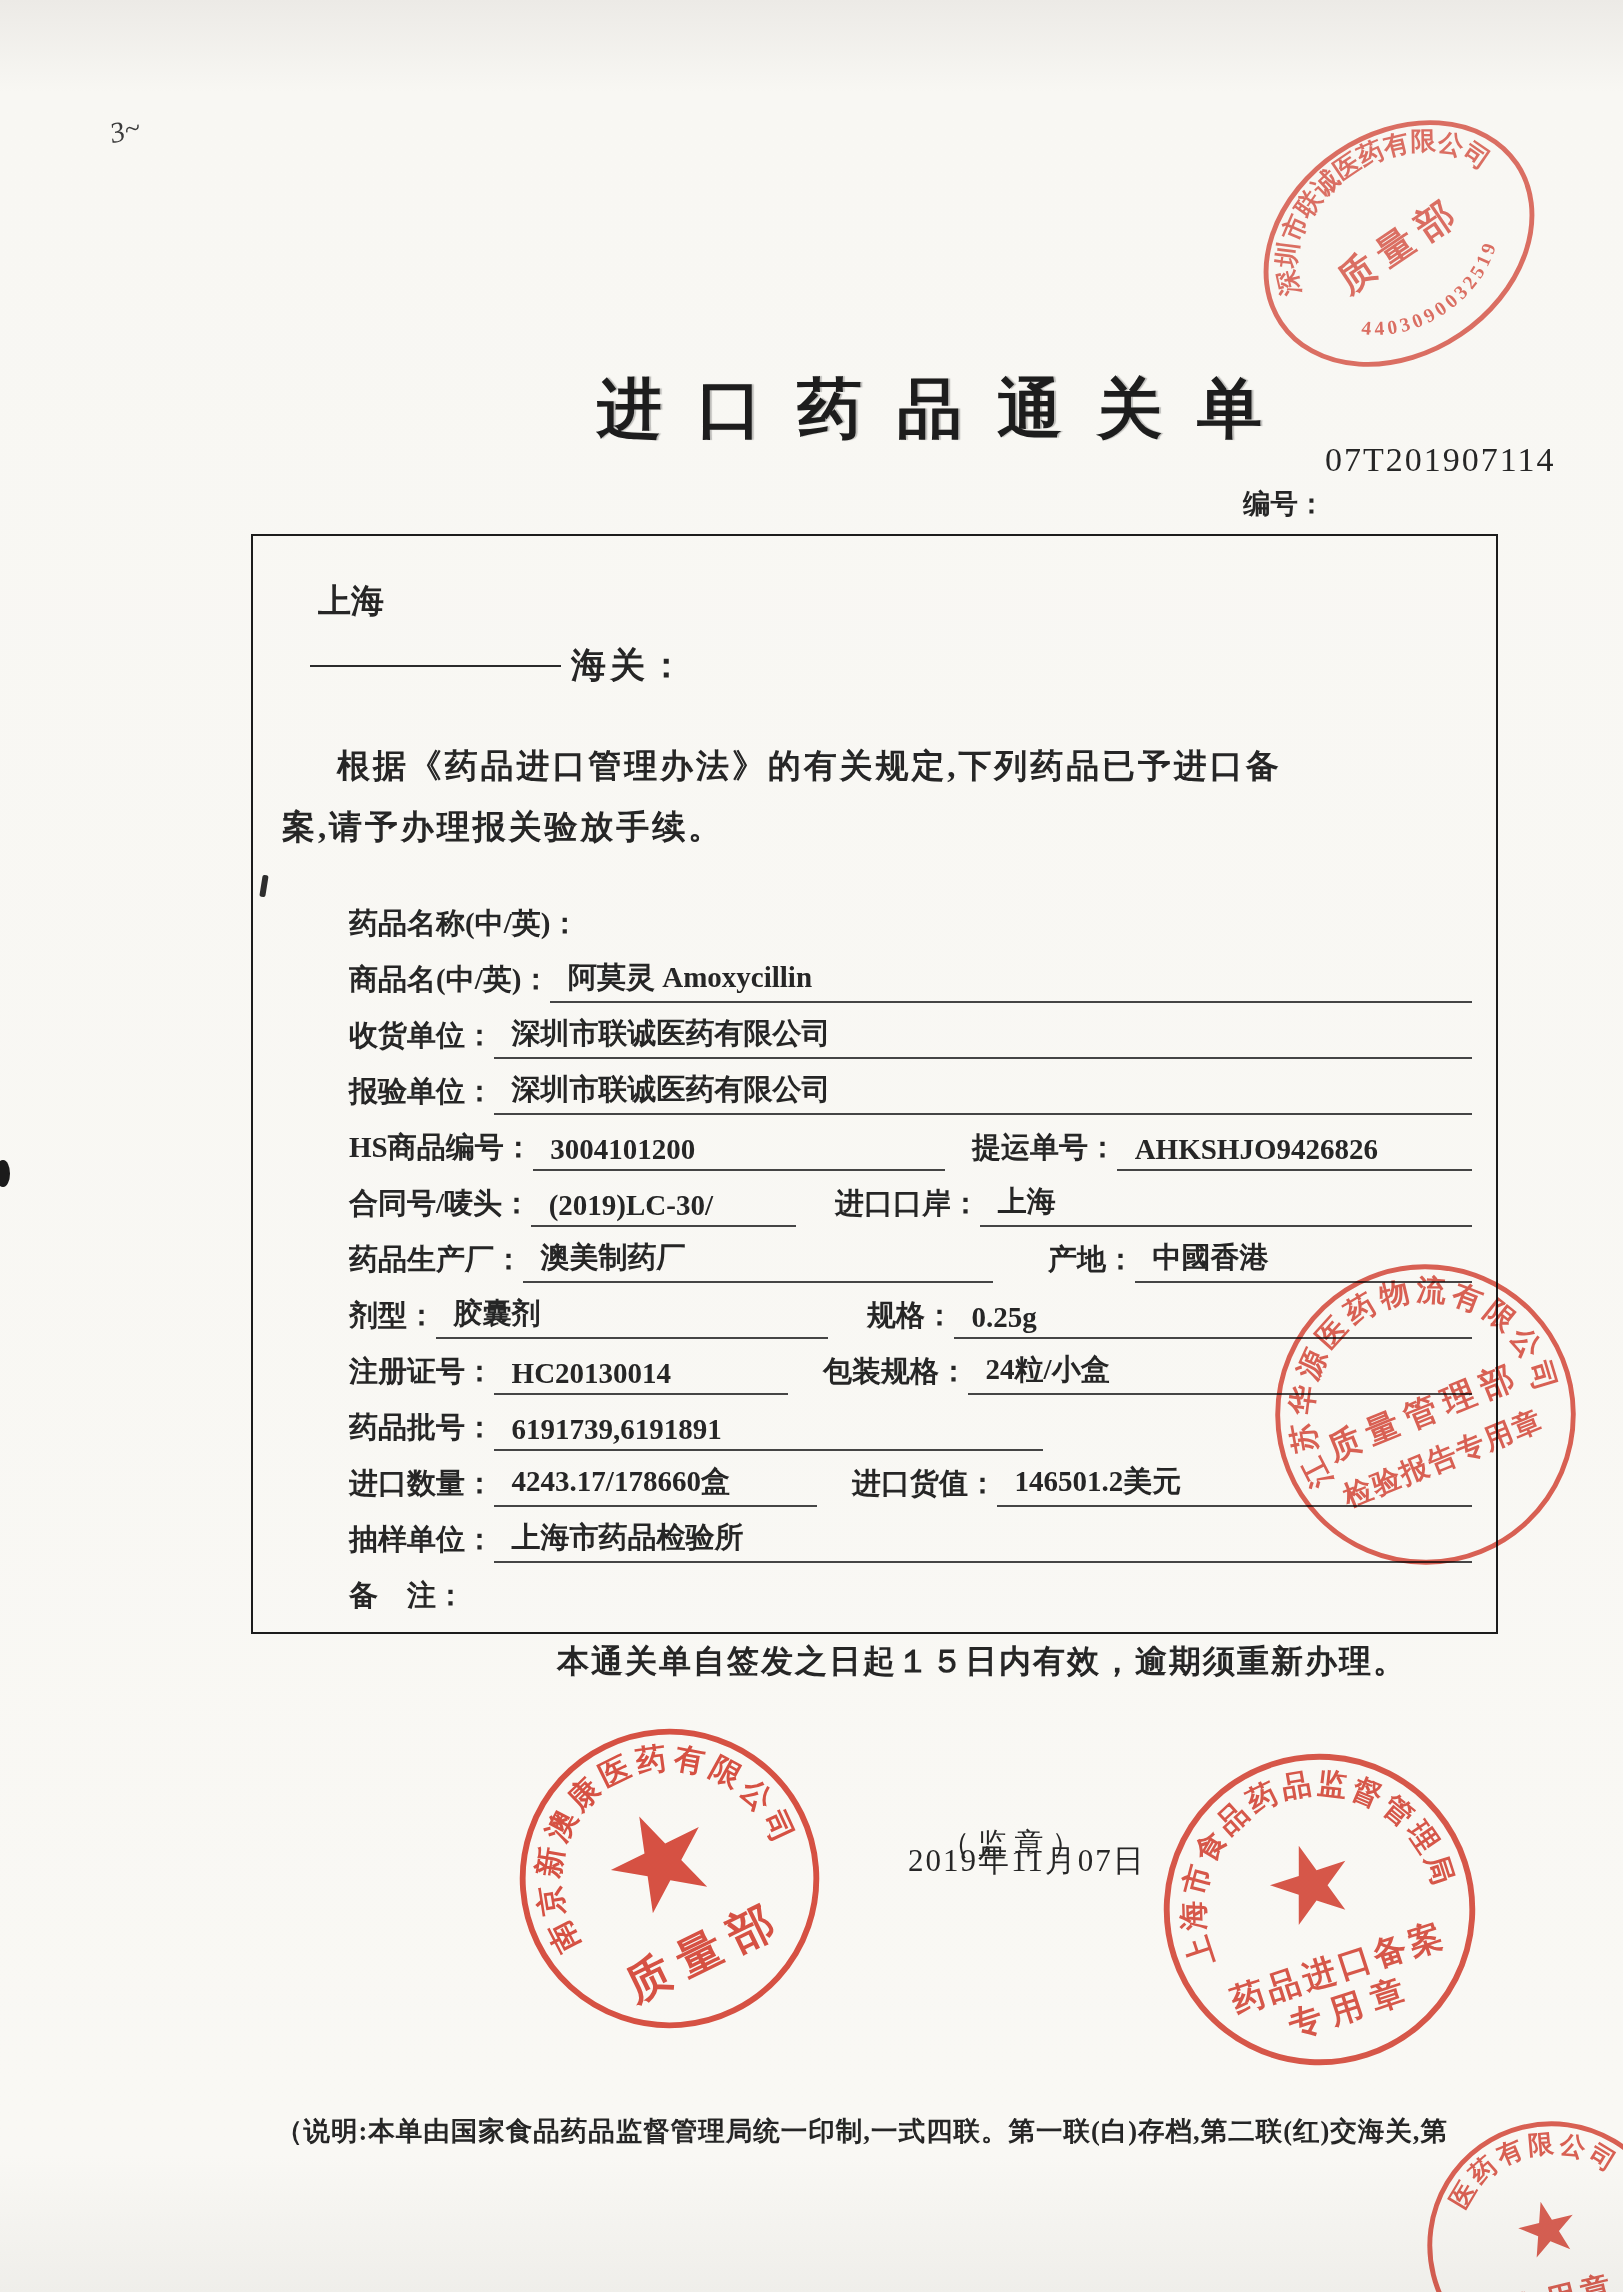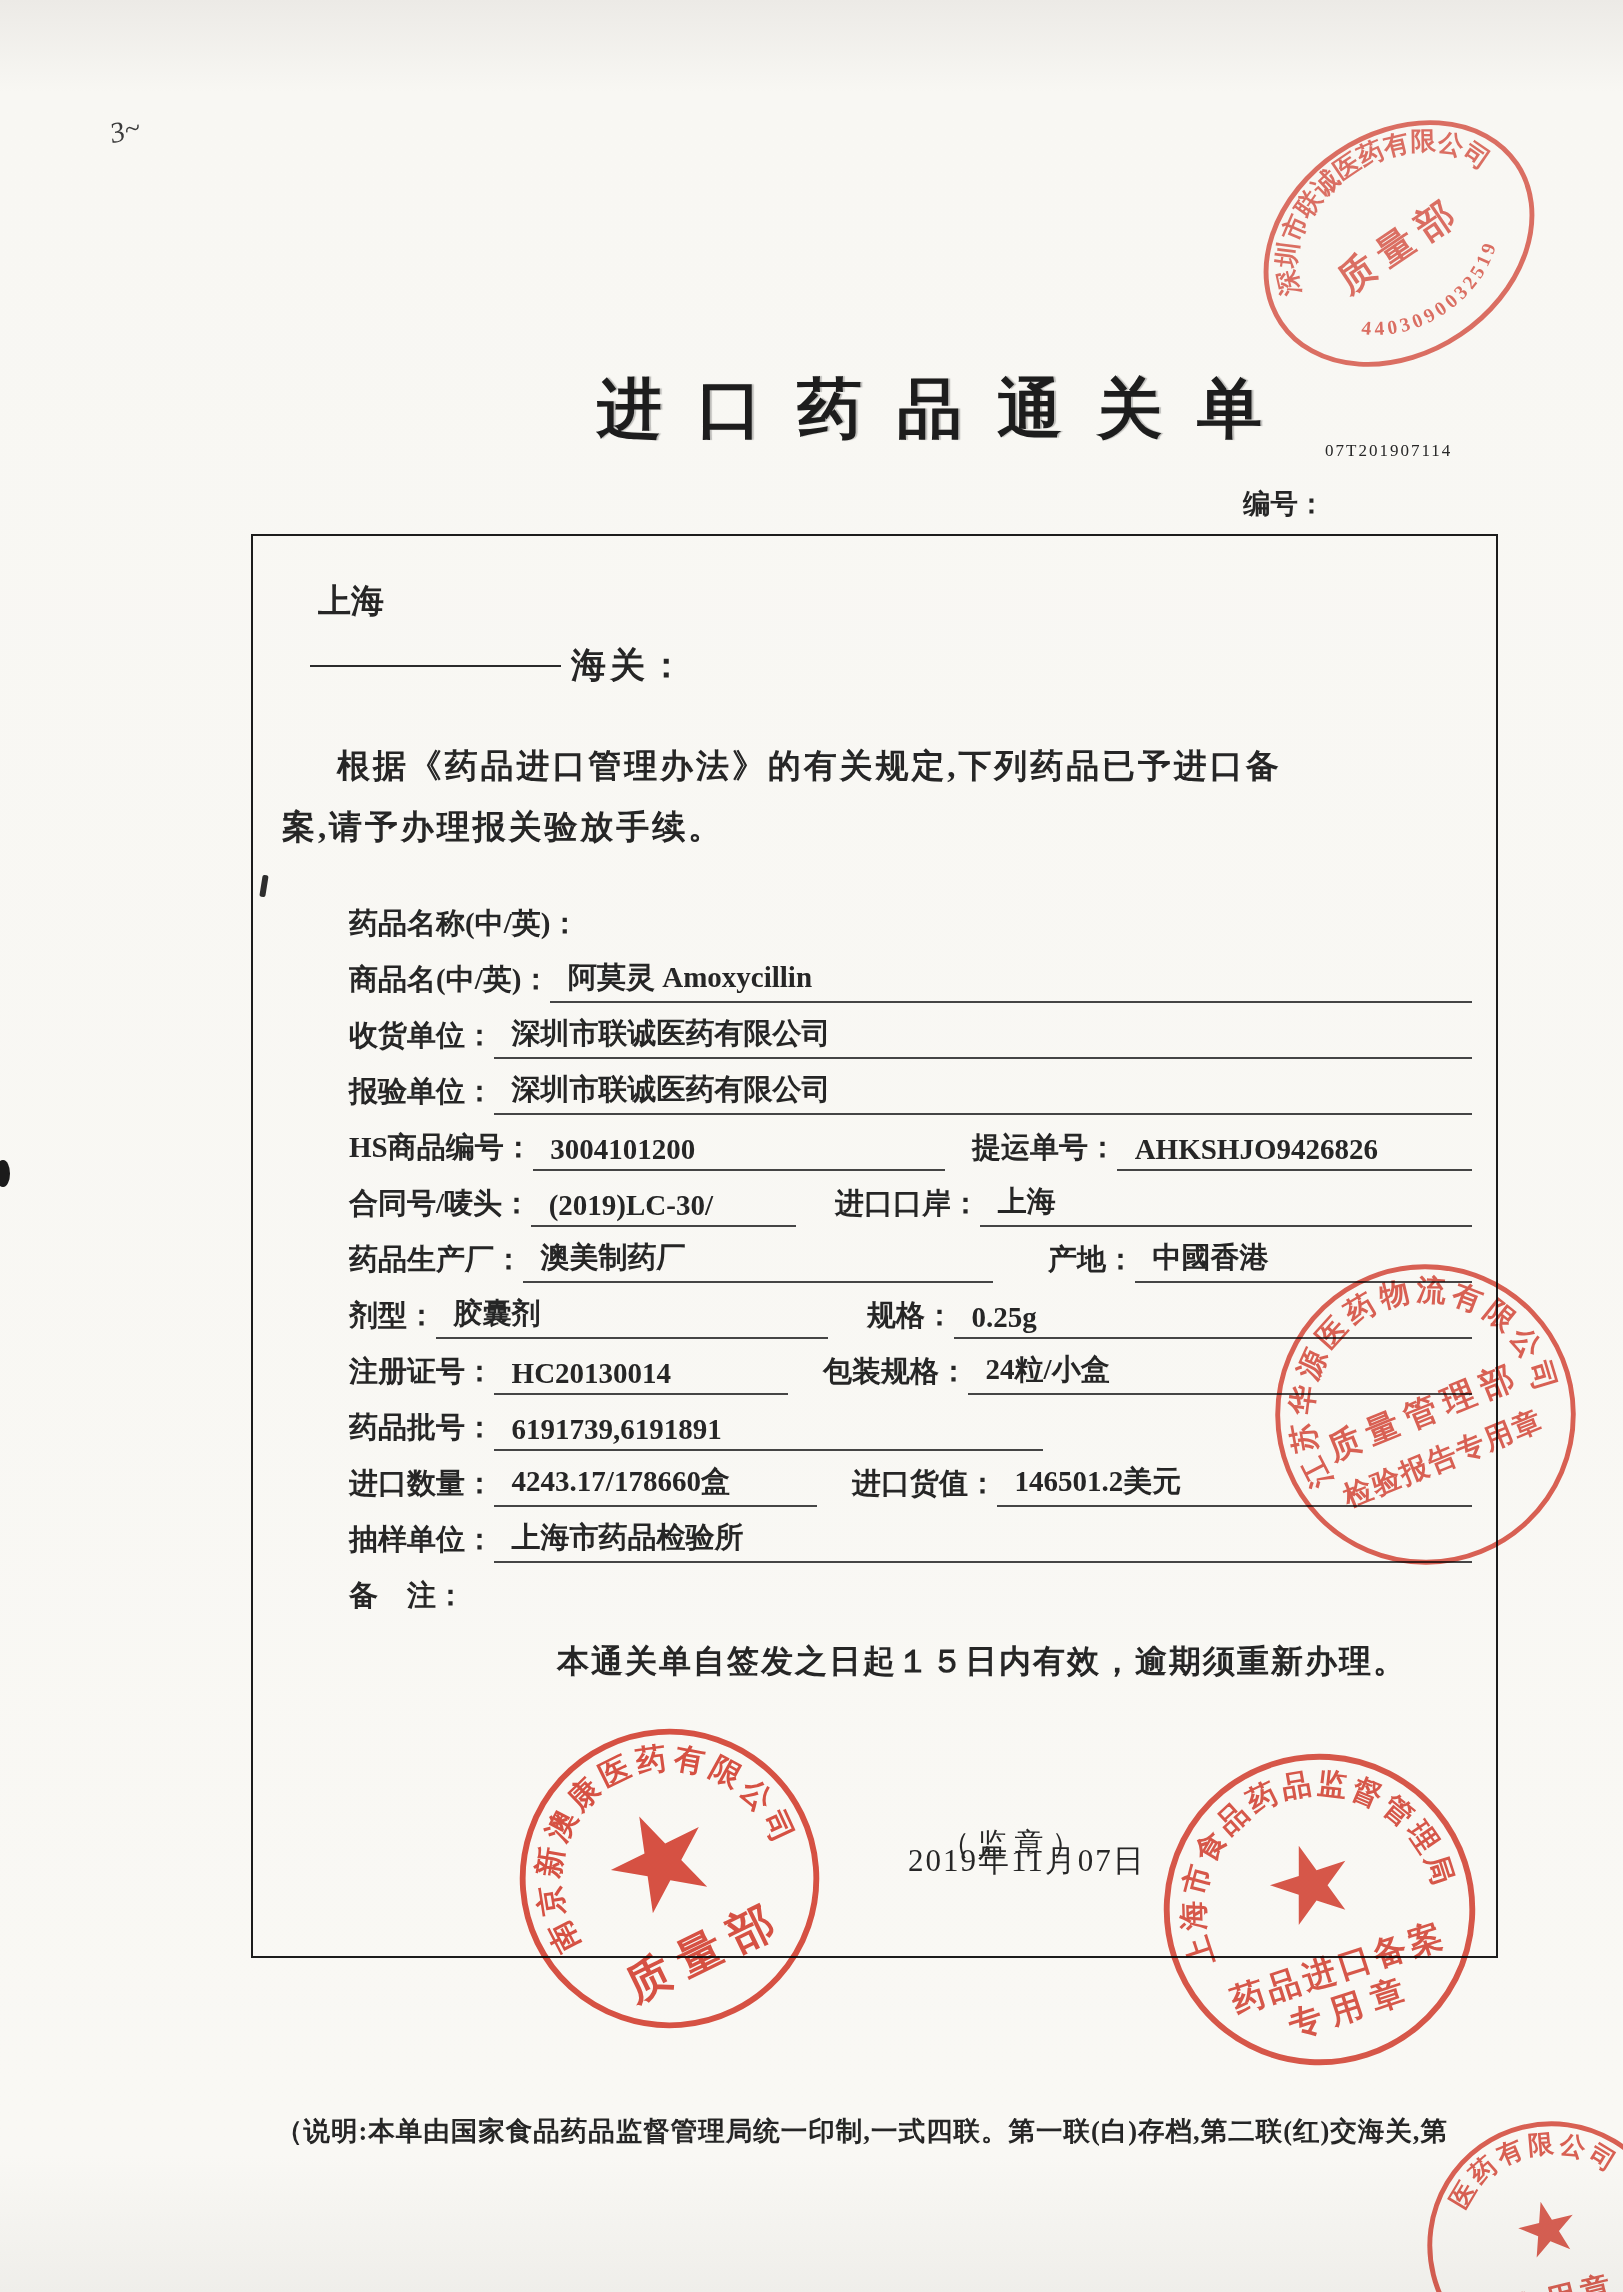--- a/index.html
+++ b/index.html
@@ -11,23 +11,23 @@
   }
   .scan-mark { position:absolute; left:110px; top:114px; font-size:29px; color:#3a3a3a;
     transform:rotate(-14deg); font-style:italic; }
   .artifact-blob { position:absolute; left:-3.9px; top:1160px; width:13.7px; height:27.4px;
     background:#1b1b1b; border-radius:50%; }
   .artifact-tick { position:absolute; left:261px; top:875px; width:5.9px; height:21.6px;
     background:#2d2d2d; transform:rotate(9deg); border-radius:2px; }
   .title { position:absolute; left:597px; top:365px; font-size:65px; font-weight:700;
     letter-spacing:35px; color:#1d1d1d; white-space:nowrap;
     text-shadow:2px 0 1px rgba(40,40,40,.28); }
-  .doc-number { position:absolute; left:1325px; top:441px; font-size:17px; letter-spacing:2px; }
+  .doc-number { position:absolute; left:1325px; top:441px; font-size:34px; letter-spacing:2px; }
   .number-label { position:absolute; left:1243px; top:486px; font-size:27.4px; font-weight:700; }
-  .box { position:absolute; left:251px; top:534px; width:1247px; height:1424px;
+  .box { position:absolute; left:251px; top:534px; width:1247px; height:1100px;
     border:2.9px solid #1c1c1c; }
   .city { position:absolute; left:65px; top:43px; font-size:33px; font-weight:600; }
   .customs-line { position:absolute; left:57px; top:94px; width:251px; height:37px;
     border-bottom:2.9px solid #2b2b2b; }
   .customs-label { position:absolute; left:318px; top:106px; font-size:35px; font-weight:700;
     letter-spacing:3.9px; }
   .intro-line1 { position:absolute; left:84px; top:208px; font-size:33px; font-weight:600;
     letter-spacing:2.9px; white-space:nowrap; }
   .intro-line2 { position:absolute; left:29px; top:269px; font-size:33px; font-weight:600;
     letter-spacing:2.9px; white-space:nowrap; }

